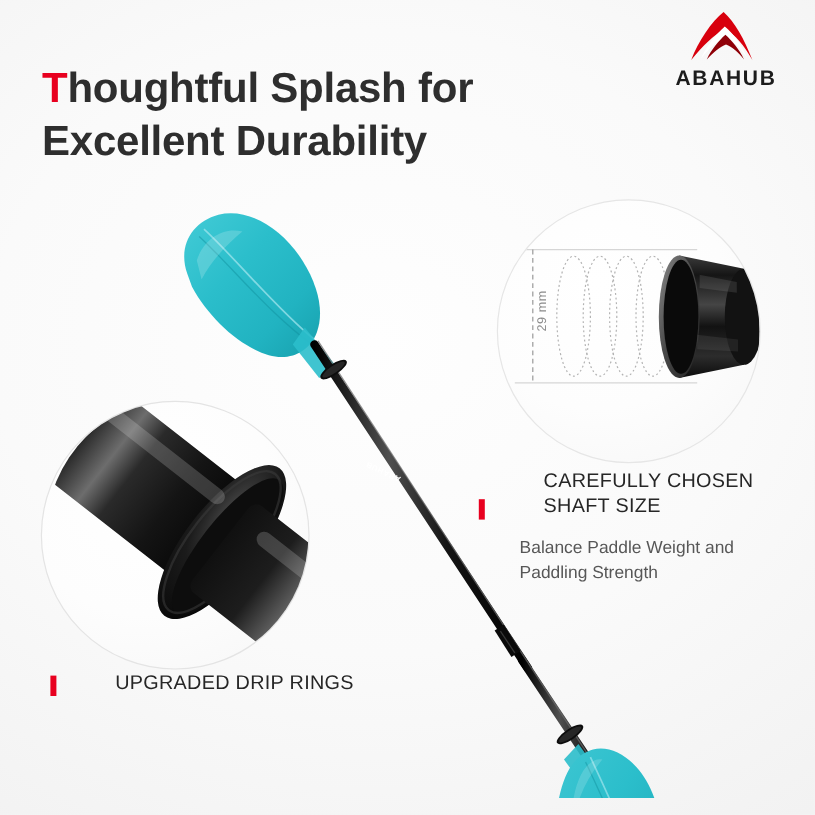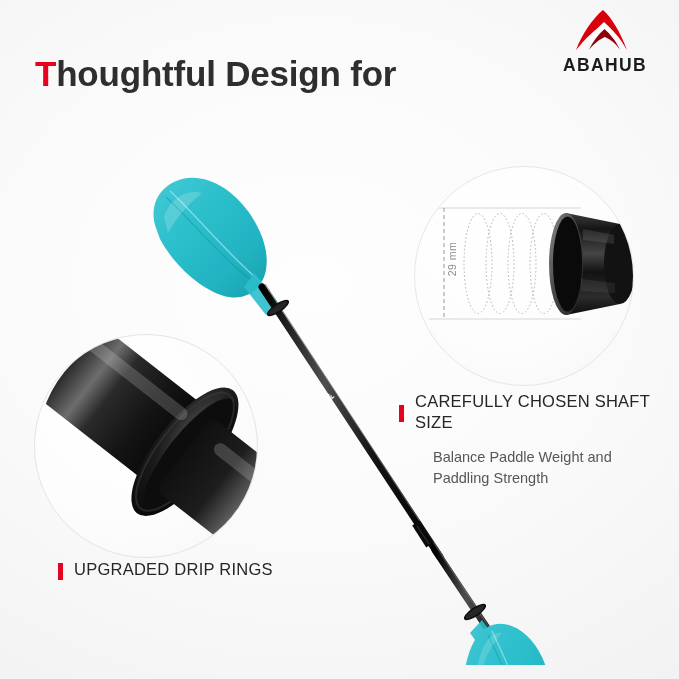--- a/index.html
+++ b/index.html
@@ -123,21 +123,22 @@
   #blade-word-top {
     left: 174px;
     top: 224px;
     transform: rotate(205deg);
   }
 
   
   .callout { position: absolute; }
   .callout-head {
     display: flex;
-    align-items: center;
+    align-items: flex-end;
+    gap: 38px;
   }
   .red-bar {
     width: 5px;
     height: 17px;
     background: #e8001f;
     margin-top: 3px;
     margin-right: 11px;
     flex: 0 0 auto;
   }
   .callout-title {
@@ -154,42 +155,43 @@
     margin-top: 14px;
     font-weight: 400;
   }
   #callout-shaft {
     left: 399px;
     top: 391px;
     width: 262px;
   }
   #callout-shaft .callout-sub { margin-left: 34px; }
   #callout-rings {
-    left: 58px;
+    left: 42px;
     top: 559px;
     width: 300px;
   }
   #callout-rings .callout-sub { margin-left: 6px; }
 </style>
 </head>
 <body>
 
 <div id="stage">
 
   <div id="brand">
     <svg id="brand-mark" viewBox="0 0 64 46">
       <path d="M30 2 C20 10 9 26 3 42 C13 30 22 21 31 16 C40 21 47 30 54 42 C47 24 39 10 30 2 Z" fill="#d8000d"></path>
       <path d="M31 14 C24 20 16 30 11 41 C18 32 25 26 31.5 23 C38 26 44 32 50 41 C45 29 38 20 31 14 Z" fill="#ffffff"></path>
       <path d="M31.5 21 C26 26 20 33 16 41.5 C22 35 27 31 32 29 C37 31 42 35 47 41.5 C43 33 37 26 31.5 21 Z" fill="#8f0008"></path>
     </svg>
     <div id="brand-word">ABAHUB</div>
   </div>
 
   <div id="headline">
-    <span class="lead">T</span><span>houghtful Design for</span><br>
+    <span class="lead">T</span><span>houghtful Splash for</span><br>
+    <span>Excellent Durability</span>
   </div>
 
   <div class="inset-circle" id="inset-shaft">
     <svg id="shaft-diagram" viewBox="0 0 218 218">
 
       <line x1="14" y1="41" x2="166" y2="41" stroke="#d6d6d6" stroke-width="1"></line>
       <line x1="14" y1="152" x2="166" y2="152" stroke="#d6d6d6" stroke-width="1"></line>
 
       <line x1="29" y1="41" x2="29" y2="152" stroke="#999999" stroke-width="1" stroke-dasharray="4 3"></line>
 

